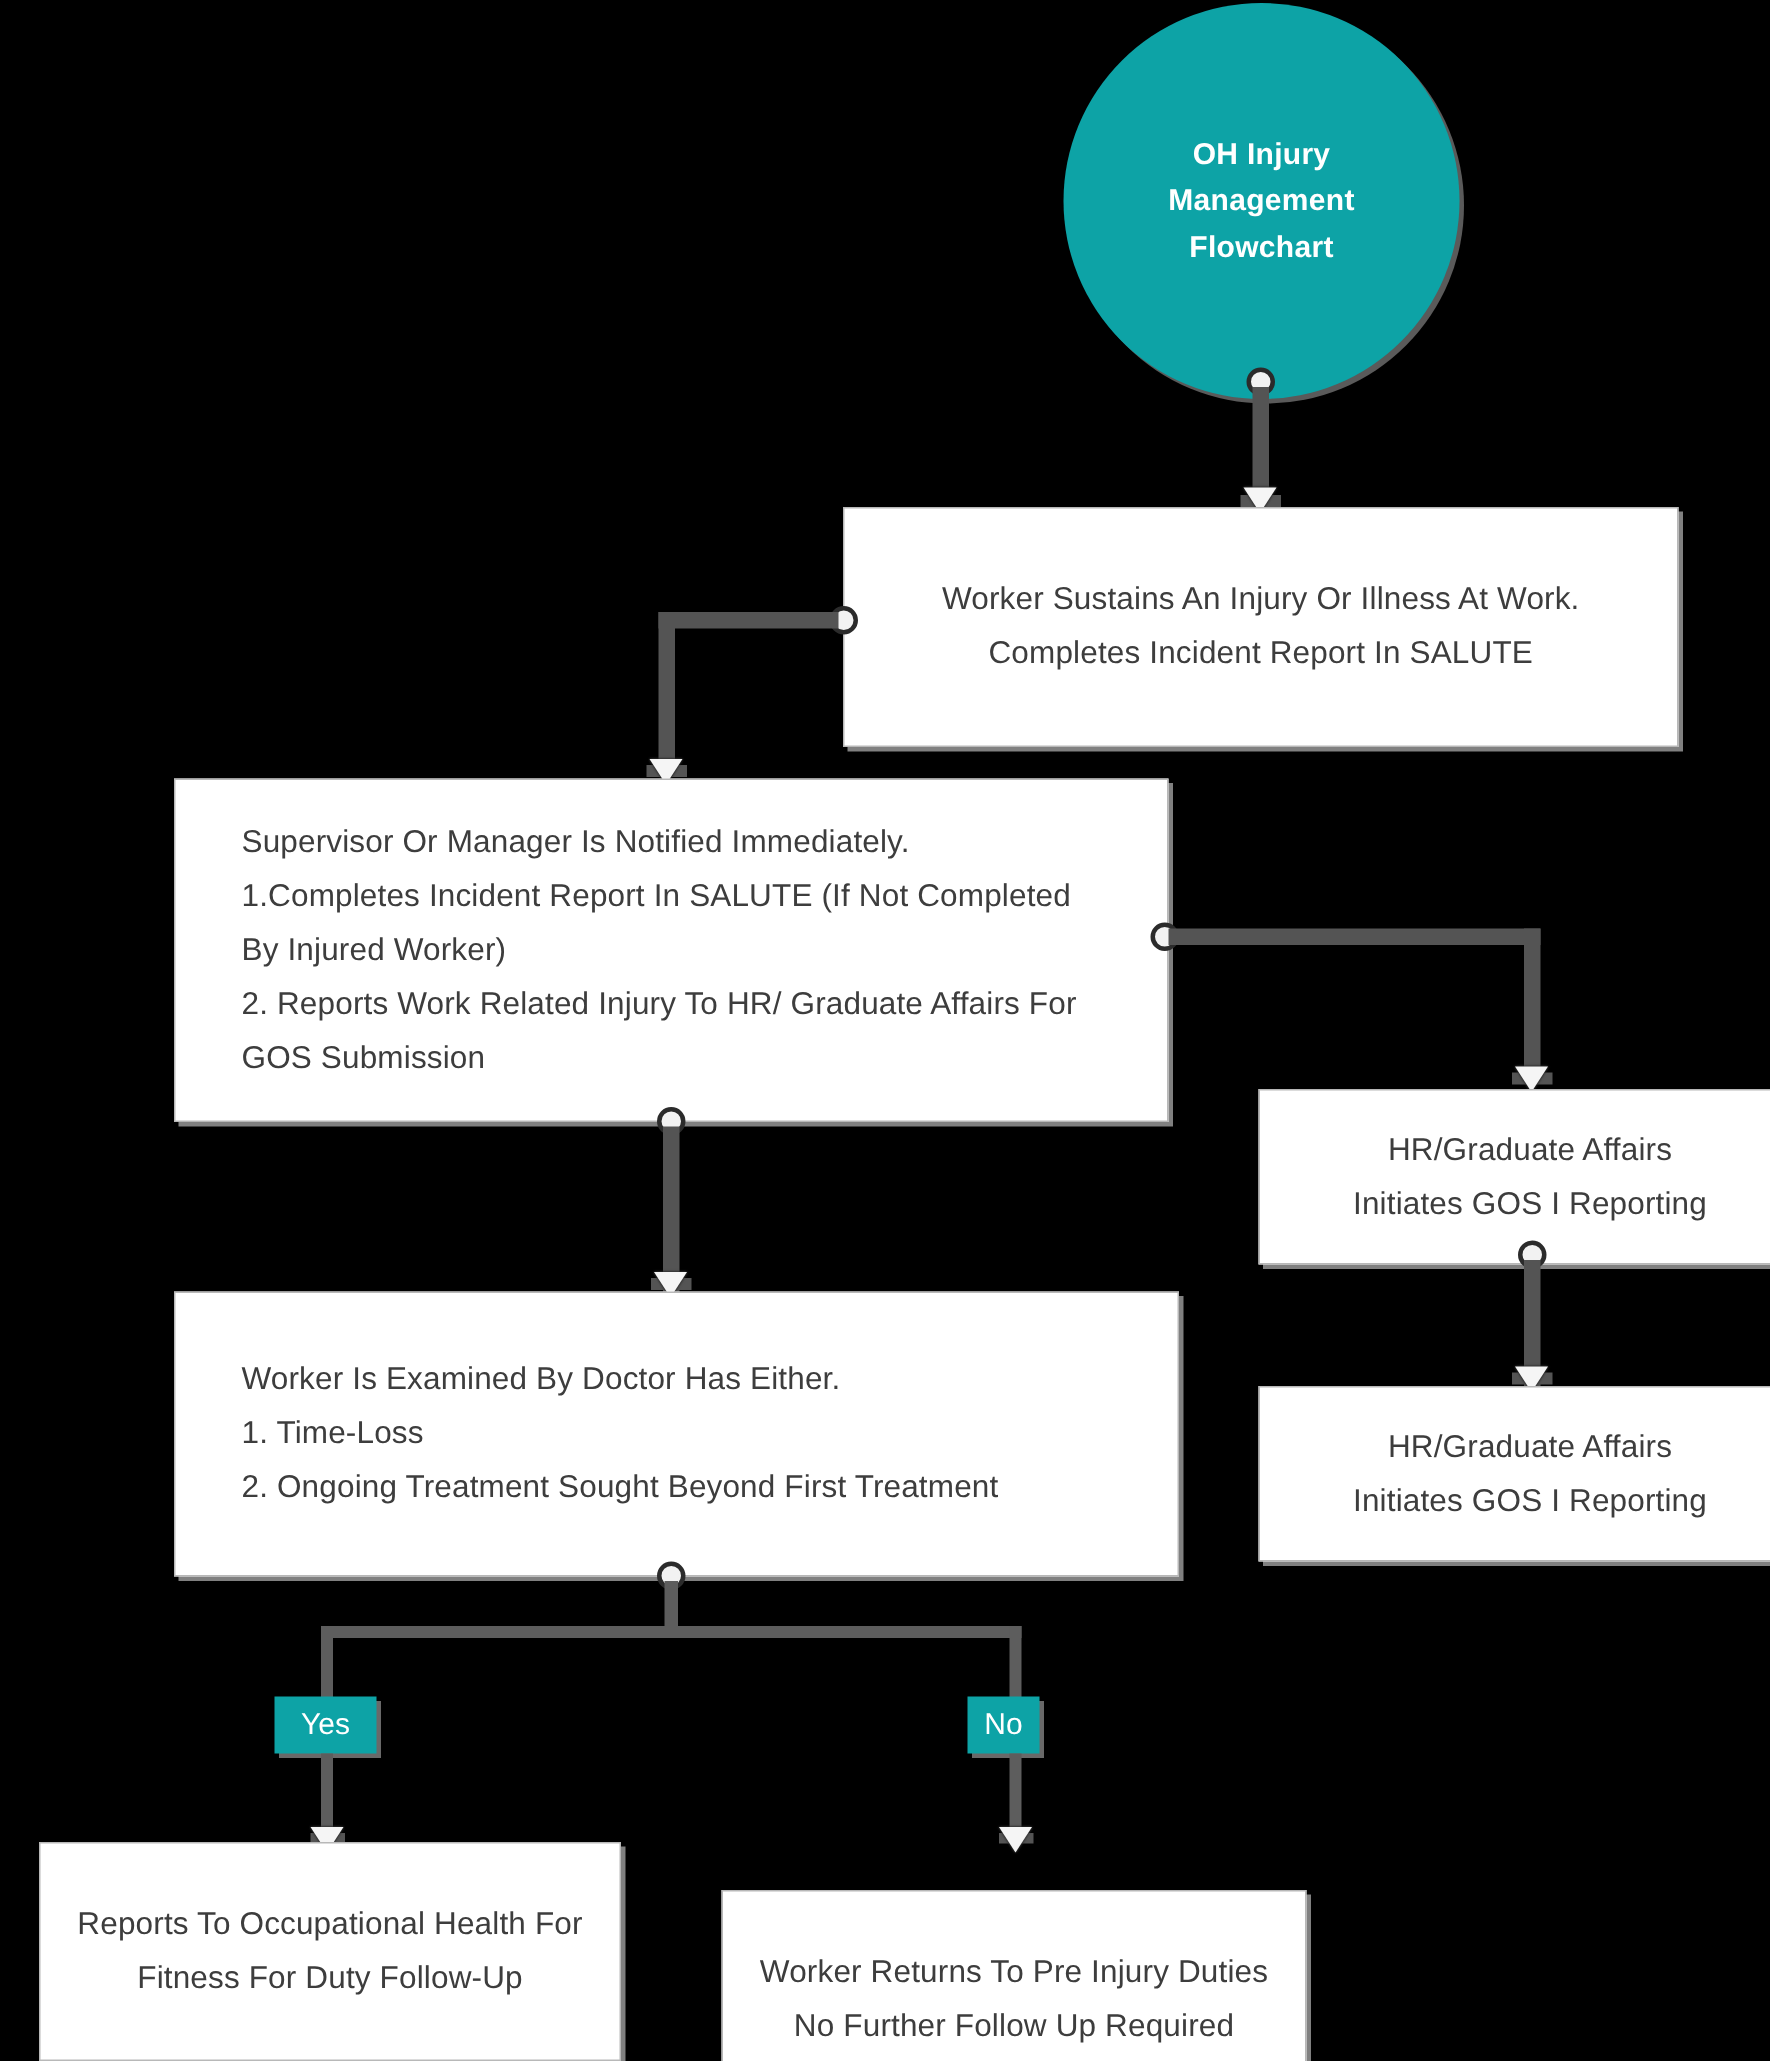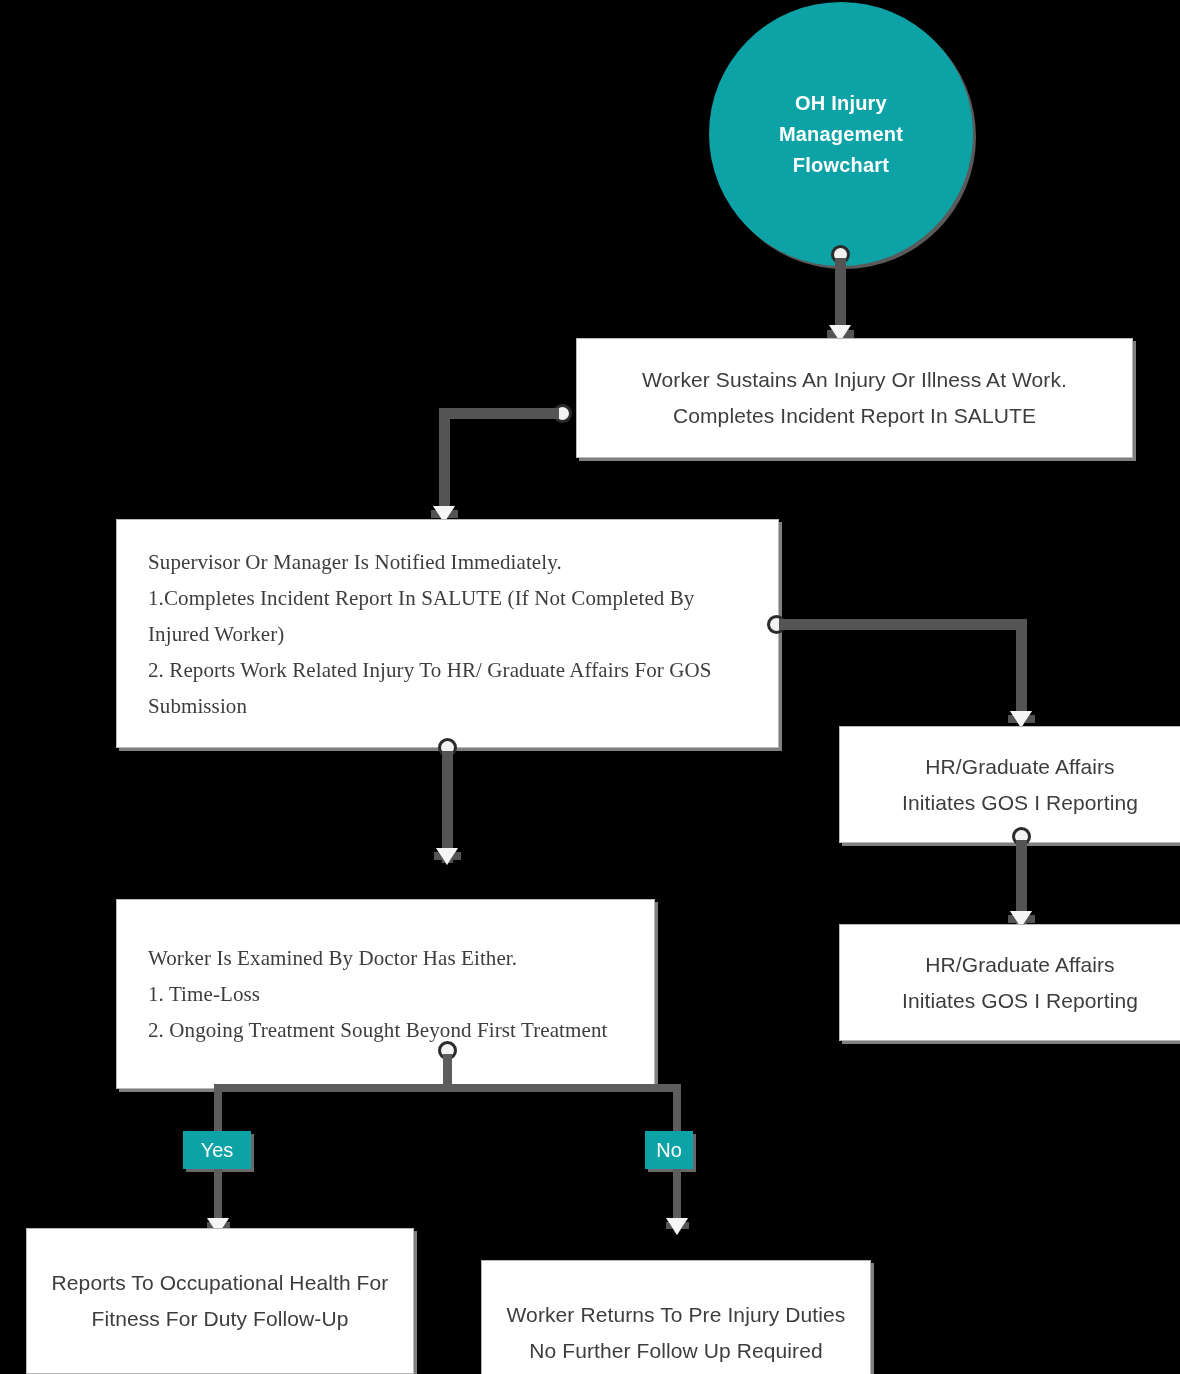--- a/index.html
+++ b/index.html
@@ -30,21 +30,21 @@
     justify-content: center;
   }
   .node .txt {
     font-size: 21px;
     line-height: 36px;
     color: #3d3d3d;
     white-space: pre-line;
     letter-spacing: 0.1px;
   }
   .node.center .txt { text-align: center; padding: 0 18px; }
-  .node.left   .txt { text-align: left;   padding: 0 31px; font-family: Liberation Serif, serif; }
+  .node.left   .txt { text-align: left;   padding: 0 44px; }
 
   
   .start-circle {
     position: absolute;
     border-radius: 50%;
     background: #0da3a6;
     box-shadow: 3px 3px 0 0 rgba(150,150,150,0.6);
     display: flex;
     align-items: center;
     justify-content: center;
@@ -111,21 +111,21 @@
     <div class="txt">OH Injury
 Management
 Flowchart</div>
   </div>
 
   <div class="dot" style="left:810px; top:245px;"></div>
   <div class="seg" style="left:814px; top:258px; width:11px; height:80px;"></div>
   <div class="arrow-stub" style="left:806px; top:330px; width:27px; height:8px;"></div>
   <div class="arrow" style="left:808px; top:325px;"></div>
 
-  <div class="node center" style="left:555px; top:338px; width:557px; height:120px;">
+  <div class="node center" style="left:541px; top:338px; width:557px; height:160px;">
     <div class="txt">Worker Sustains An Injury Or Illness At Work. Completes Incident Report In SALUTE</div>
   </div>
 
   <div class="dot" style="left:532px; top:404px;"></div>
   <div class="seg" style="left:418px; top:408px; width:120px; height:11px;"></div>
   <div class="seg" style="left:418px; top:408px; width:11px; height:108px;"></div>
   <div class="arrow-stub" style="left:410px; top:510px; width:27px; height:8px;"></div>
   <div class="arrow" style="left:412px; top:506px;"></div>
 
   <div class="node left" style="left:95px; top:519px; width:663px; height:229px;">
@@ -153,21 +153,21 @@
   <div class="node center" style="left:818px; top:924px; width:362px; height:117px;">
     <div class="txt">HR/Graduate Affairs
 Initiates GOS I Reporting</div>
   </div>
 
   <div class="dot" style="left:417px; top:738px;"></div>
   <div class="seg" style="left:421px; top:751px; width:11px; height:112px;"></div>
   <div class="arrow-stub" style="left:413px; top:852px; width:27px; height:8px;"></div>
   <div class="arrow" style="left:415px; top:848px;"></div>
 
-  <div class="node left" style="left:95px; top:899px; width:539px; height:190px;">
+  <div class="node left" style="left:95px; top:861px; width:670px; height:190px;">
     <div class="txt">Worker Is Examined By Doctor Has Either.
 1. Time-Loss
 2. Ongoing Treatment Sought Beyond First Treatment</div>
   </div>
 
   <div class="dot" style="left:417px; top:1041px;"></div>
   <div class="seg seg-thin" style="left:422px; top:1054px; width:9px; height:30px;"></div>
   <div class="seg seg-thin" style="left:193px; top:1084px; width:467px; height:8px;"></div>
   <div class="seg seg-thin" style="left:193px; top:1084px; width:8px; height:52px;"></div>
   <div class="seg seg-thin" style="left:652px; top:1084px; width:8px; height:52px;"></div>

